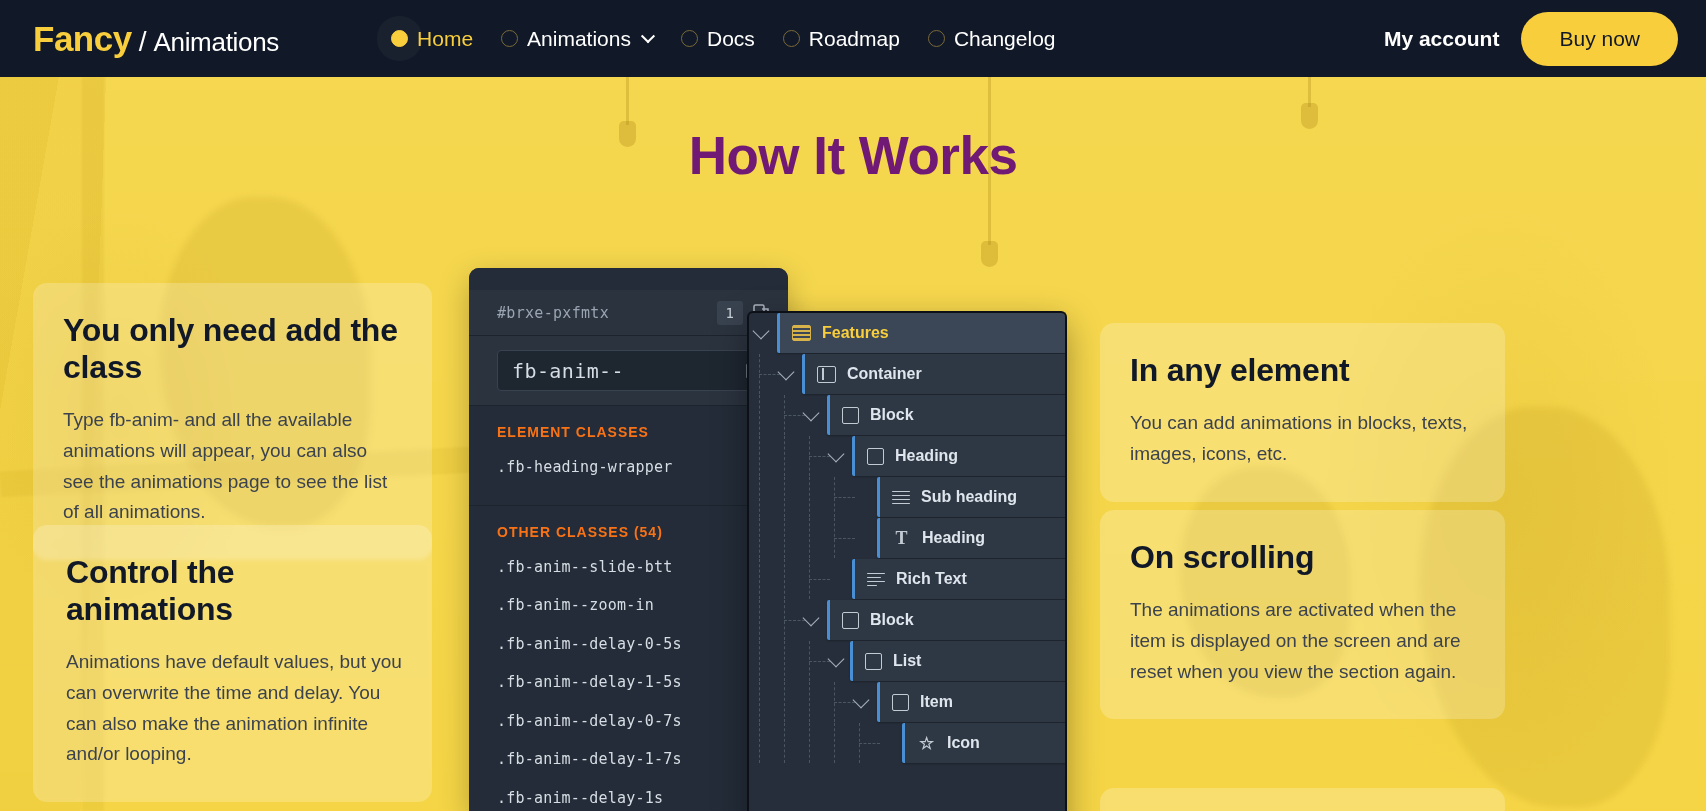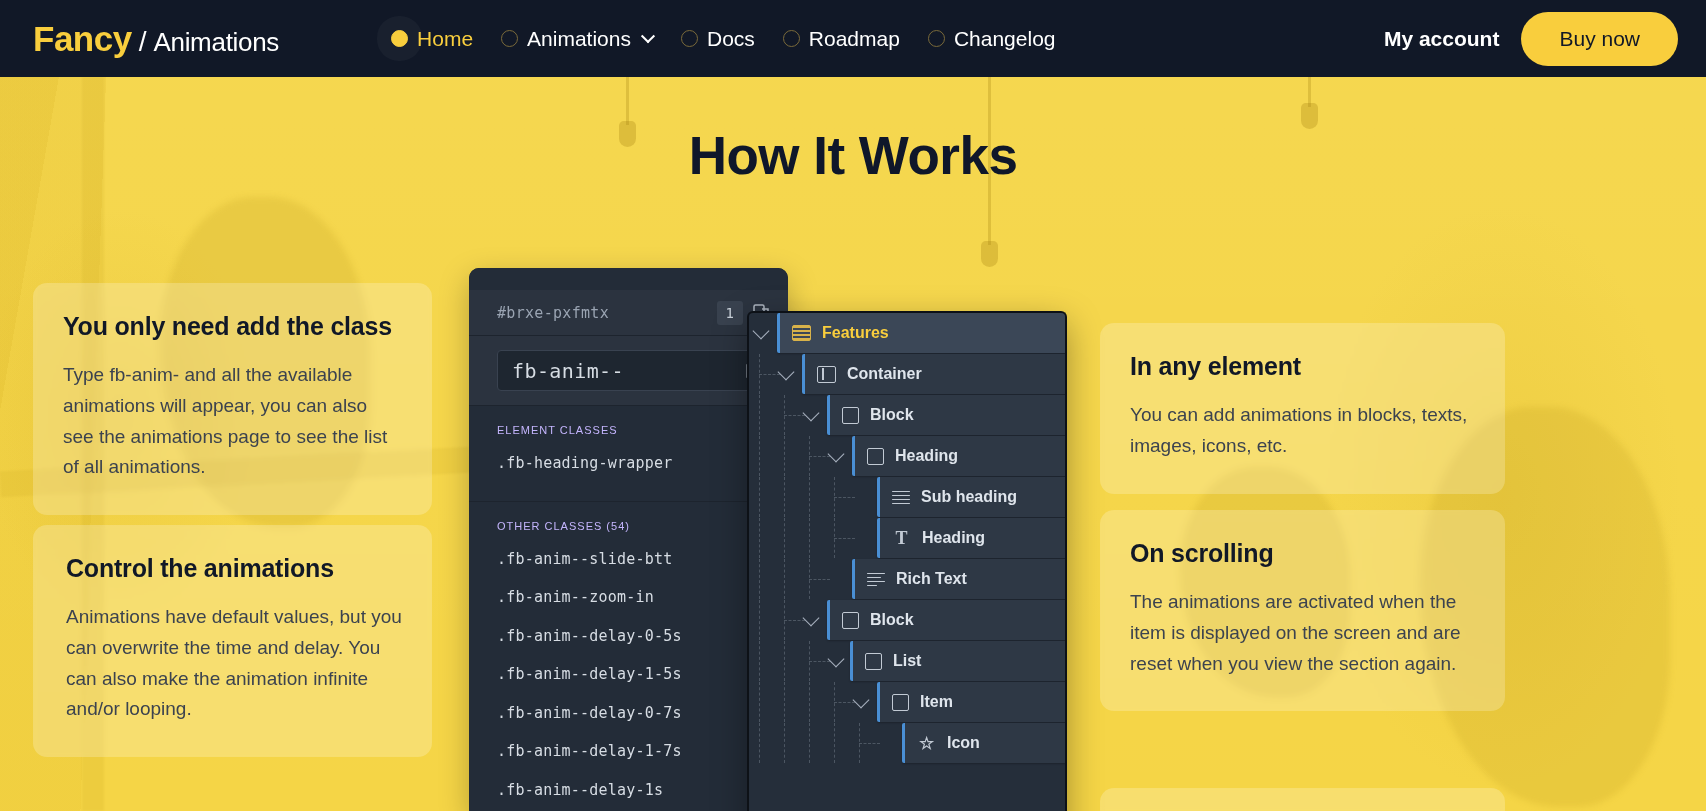--- a/index.html
+++ b/index.html
@@ -171,36 +171,36 @@
 
   
   .page-title {
     position: absolute;
     top: 125px;
     left: 0;
     width: 1706px;
     text-align: center;
     font-size: 53px;
     font-weight: bold;
-    color: #0f172a;
+    color: #701a75;
     letter-spacing: -0.5px;
     z-index: 10;
   }
 
   
   .card {
     position: absolute;
     background: rgba(255,255,255,0.22);
     border-radius: 14px;
     padding: 29px 30px 32px 30px;
     z-index: 12;
     backdrop-filter: blur(2px);
   }
   .card h3 {
-    font-size: 25px;
+    font-size: 32px;
     font-weight: bold;
     color: #111827;
     margin-bottom: 19px;
     letter-spacing: -0.2px;
   }
   .card p {
     font-size: 19px;
     line-height: 1.62;
     color: #3c434f;
   }
@@ -281,26 +281,26 @@
   }
   .cp-save {
     width: 16px; height: 16px;
     opacity: 0.7;
   }
 
   .cp-section {
     padding: 18px 16px 8px 28px;
   }
   .cp-section-label {
-    font-size: 11px;
-    color: #c4b5fd;
+    font-size: 14px;
+    color: #f97316;
     letter-spacing: 1px;
     margin-bottom: 16px;
     font-family: "Liberation Sans", sans-serif;
-    font-weight: 400;
+    font-weight: 700;
   }
   .cp-class {
     font-size: 15px;
     color: #d7dde4;
     line-height: 1.5;
     margin-bottom: 16px;
     letter-spacing: 0.2px;
     word-break: break-all;
   }
   .cp-divider {

